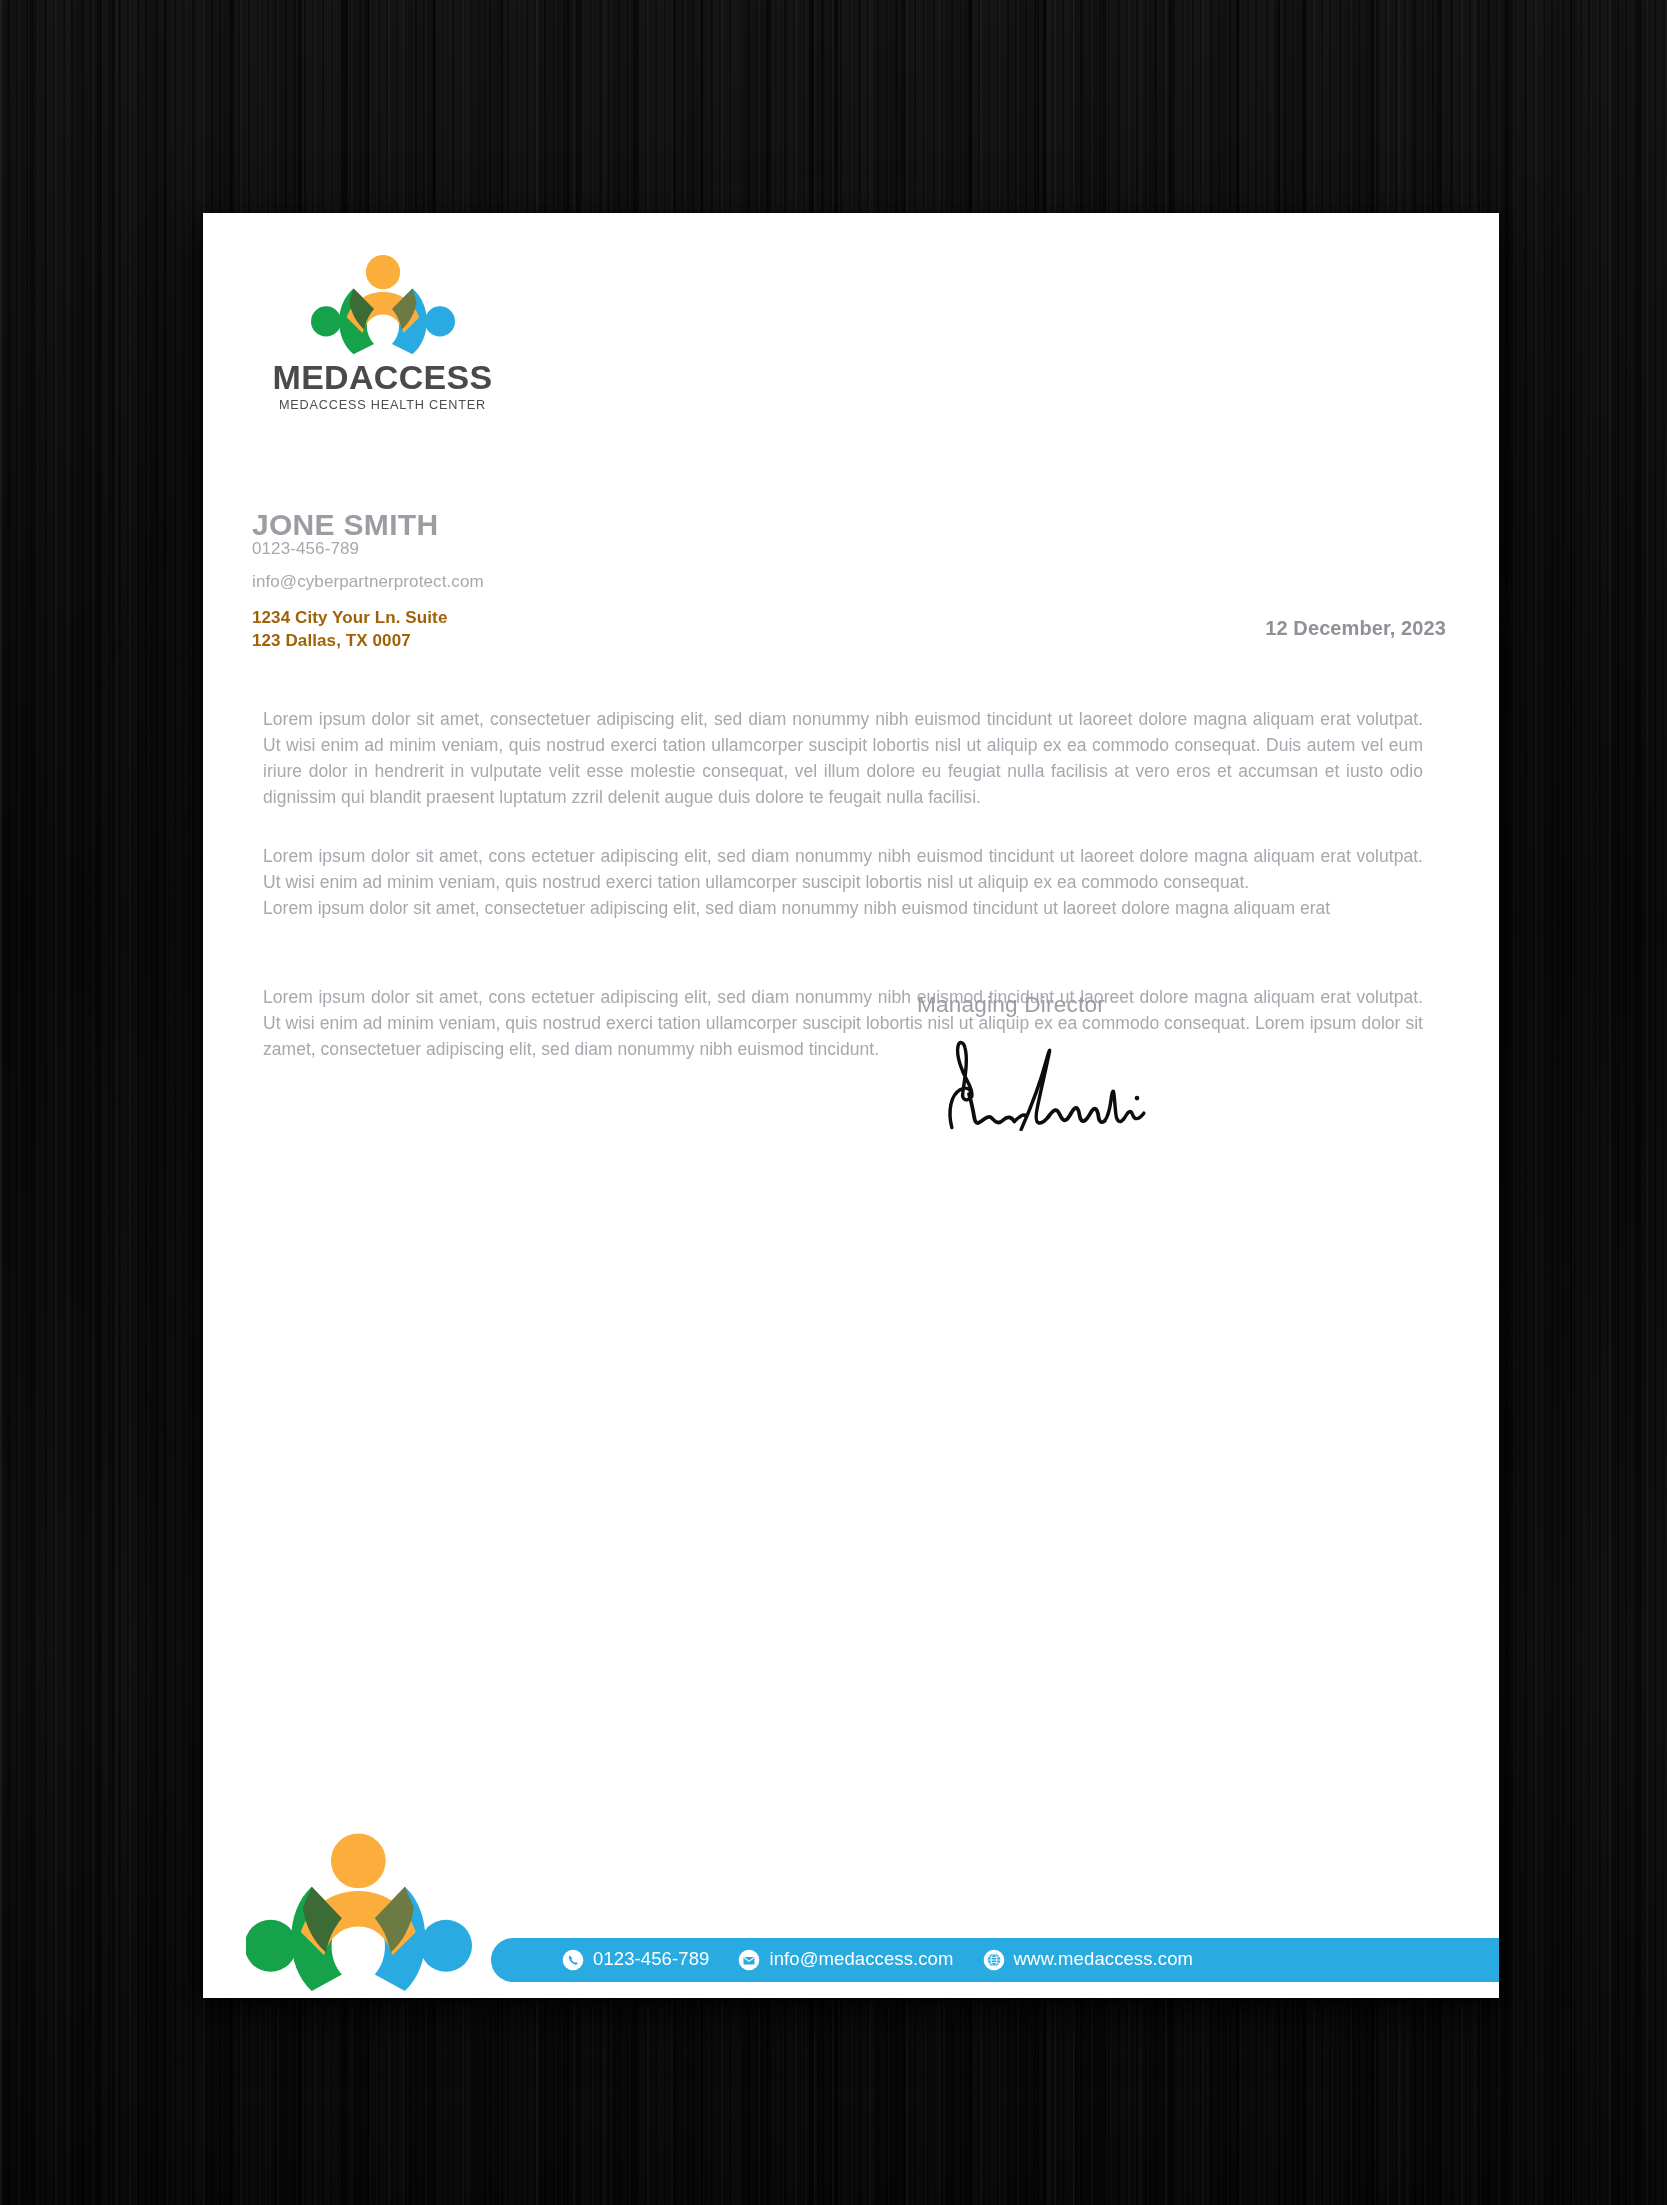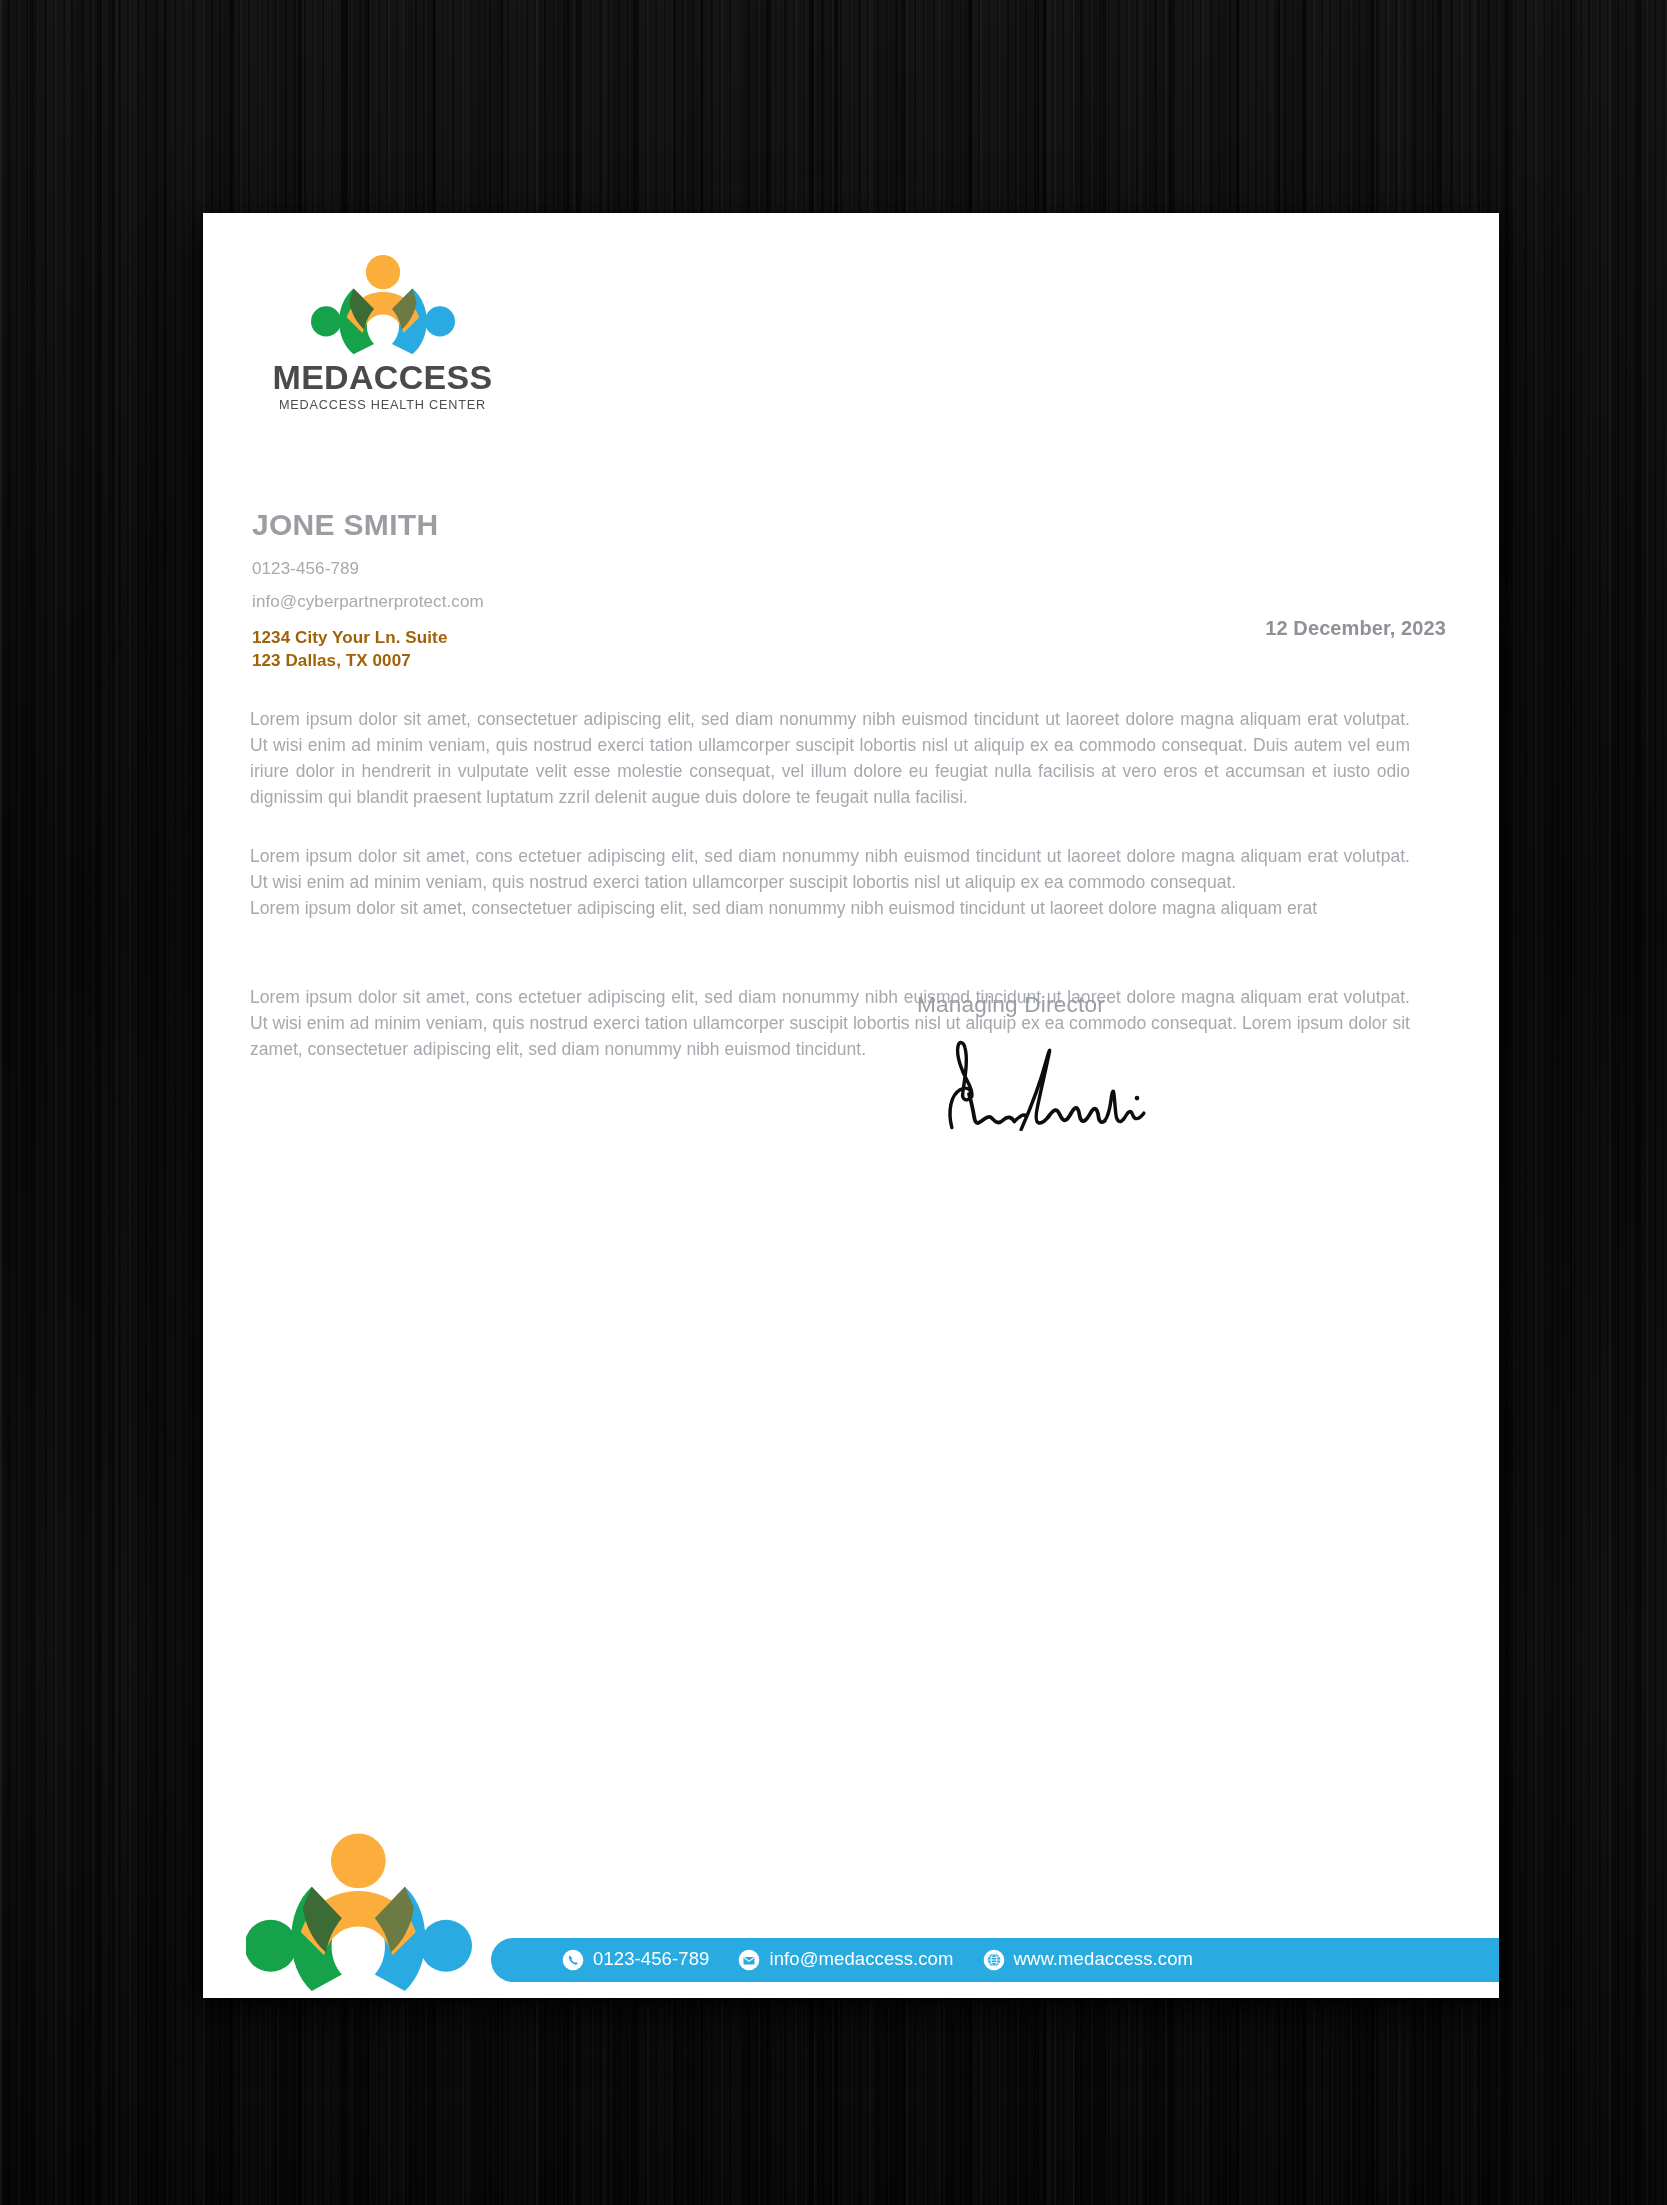--- a/index.html
+++ b/index.html
@@ -104,21 +104,20 @@
     left: 49px;
     top: 297px;
     width: 618px;
   }
   #recipient-name {
     font-size: 30px;
     font-weight: 700;
     color: #9a9da1;
     letter-spacing: 0.3px;
     line-height: 1;
-    margin-bottom: 20px;
   }
   .recipient-line {
     font-size: 17px;
     font-weight: 300;
     color: #a6a9ad;
     line-height: 1;
     margin-bottom: 16px;
     letter-spacing: 0.1px;
   }
   .recipient-addr {
@@ -137,21 +136,21 @@
     font-size: 20px;
     font-weight: 600;
     color: #8e9196;
     letter-spacing: 0.1px;
     white-space: nowrap;
   }
 
   
   #body-copy {
     position: absolute;
-    left: 47px;
+    left: 60px;
     top: 493px;
     width: 1160px;
   }
   .para {
     font-size: 17.5px;
     font-weight: 300;
     color: #a5a8ad;
     line-height: 26px;
     text-align: justify;
     letter-spacing: 0.03px;

